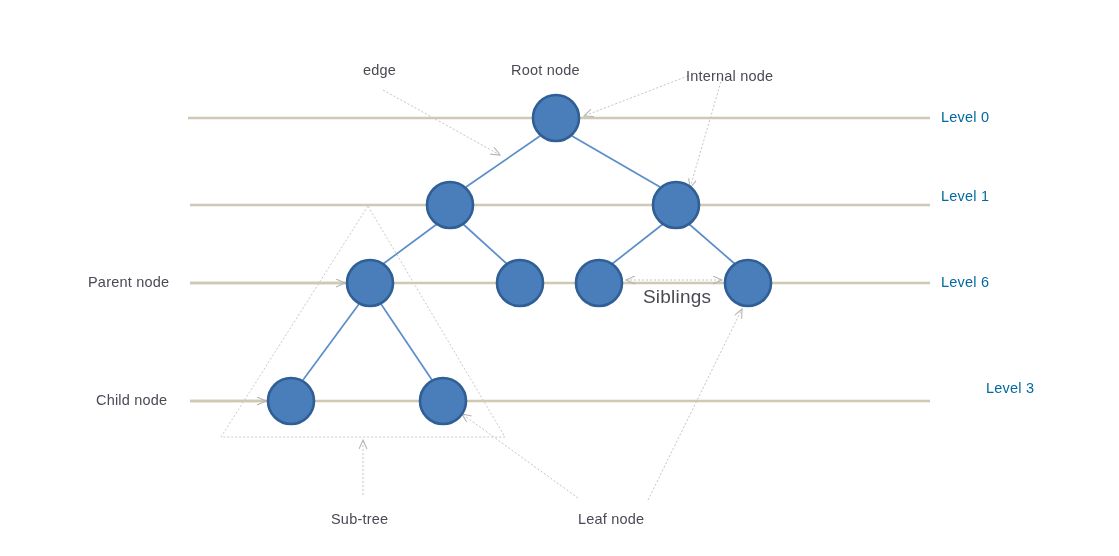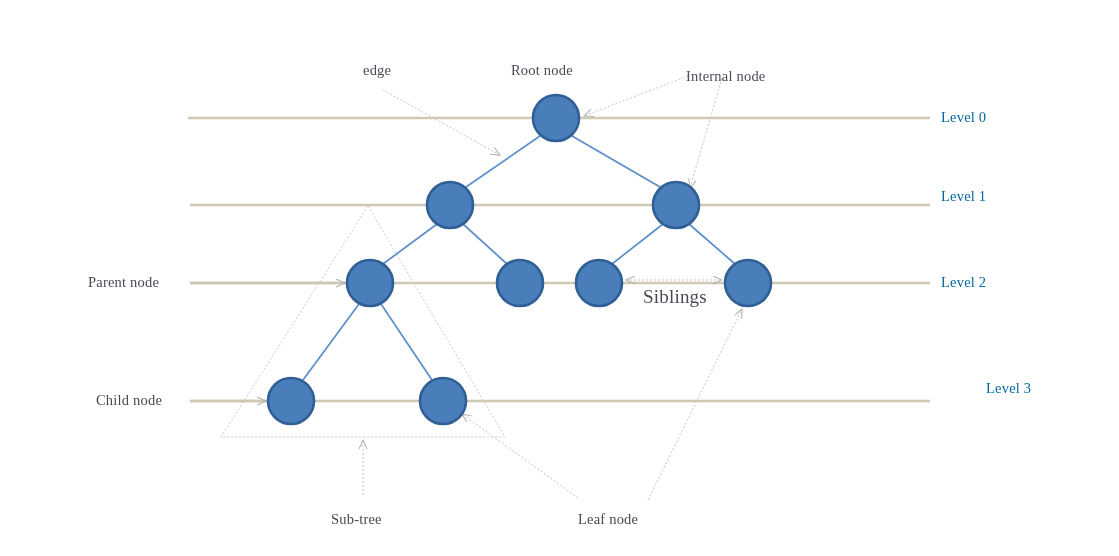--- a/index.html
+++ b/index.html
@@ -19,21 +19,21 @@
   }
   #diagram-svg {
     position: absolute;
     top: 0;
     left: 0;
     width: 1119px;
     height: 556px;
   }
   .dg-label {
     position: absolute;
-    font-family: Liberation Serif, serif;
+    font-family: Liberation Sans, sans-serif;
     font-size: 14.5px;
     color: #4a4a55;
     white-space: nowrap;
     letter-spacing: 0.2px;
   }
   .dg-label.level {
     font-size: 14.5px;
     color: #0369a1;
   }
   .dg-label.small {
@@ -124,17 +124,17 @@
   <div class="dg-label small" style="left:643px; top:286px;">Siblings</div>
 
   <div class="dg-label" style="left:331px; top:511px;">Sub-tree</div>
 
   <div class="dg-label" style="left:578px; top:511px;">Leaf node</div>
 
   <div class="dg-label level" style="left:941px; top:109px;">Level 0</div>
 
   <div class="dg-label level" style="left:941px; top:188px;">Level 1</div>
 
-  <div class="dg-label level" style="left:941px; top:274px;">Level 2</div>
+  <div class="dg-label level" style="left:941px; top:274px;">Level 6</div>
 
   <div class="dg-label level" style="left:941px; top:380px;margin-left:45px;">Level 3</div>
 
 </div>
 
 </body></html>

